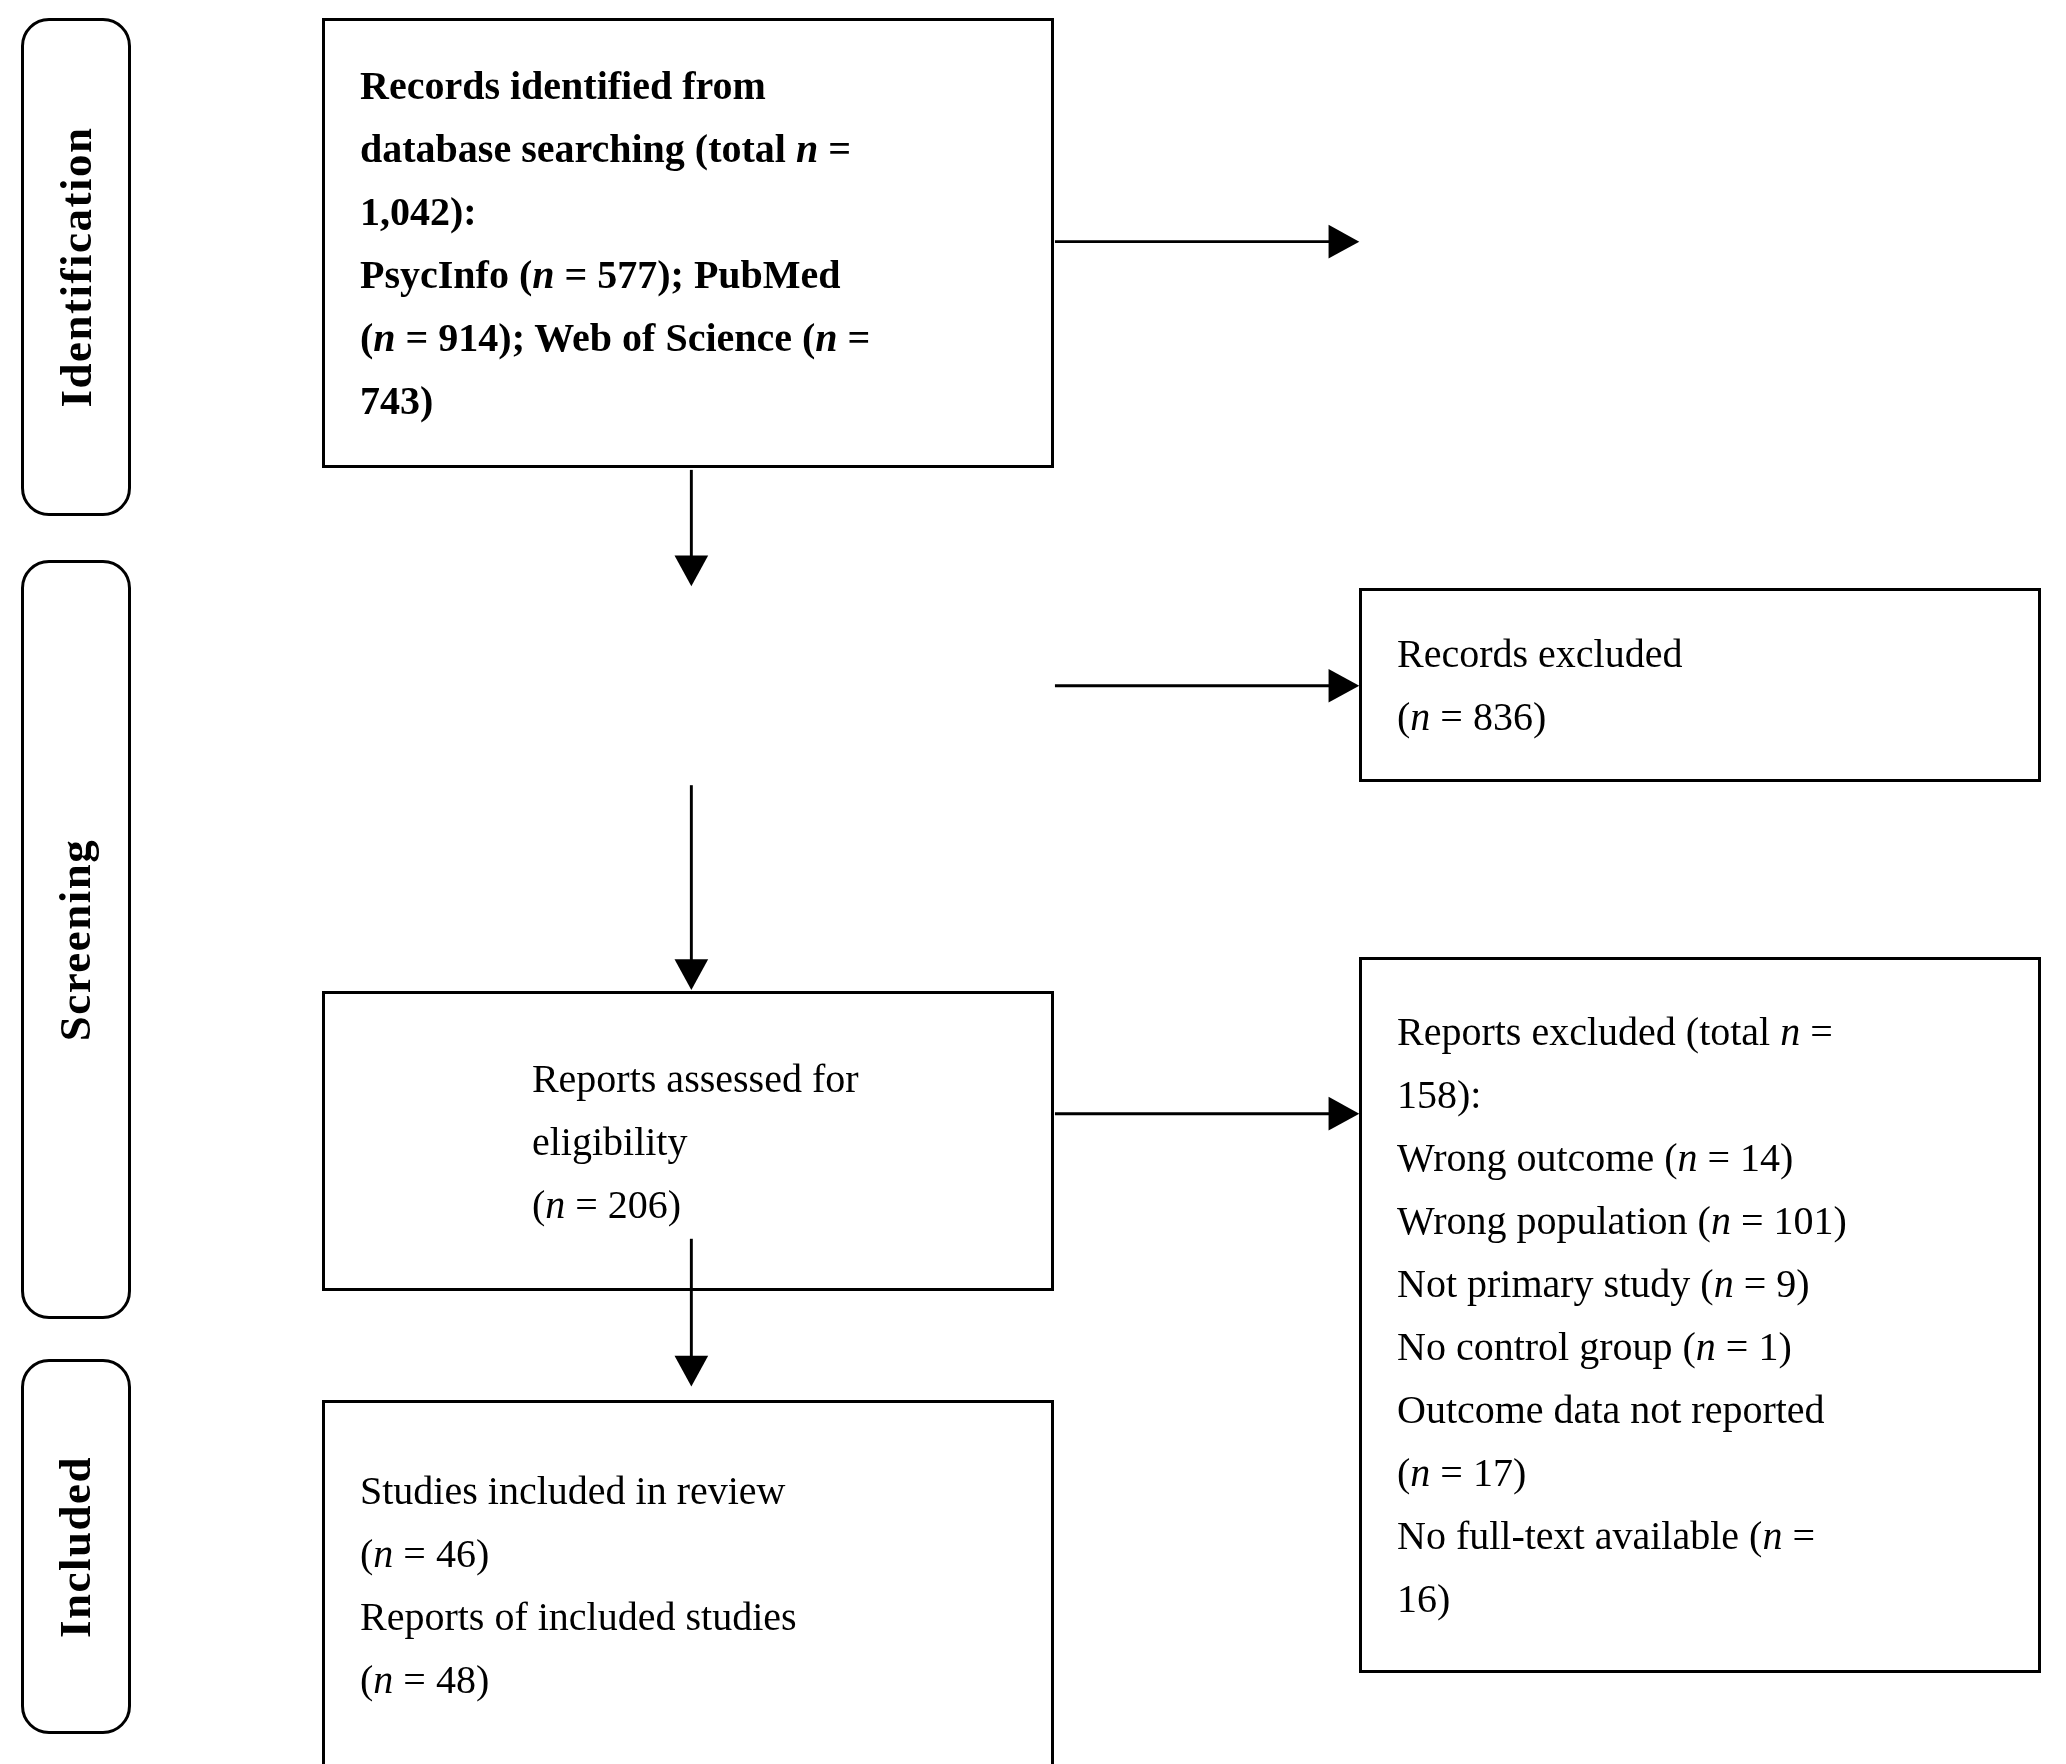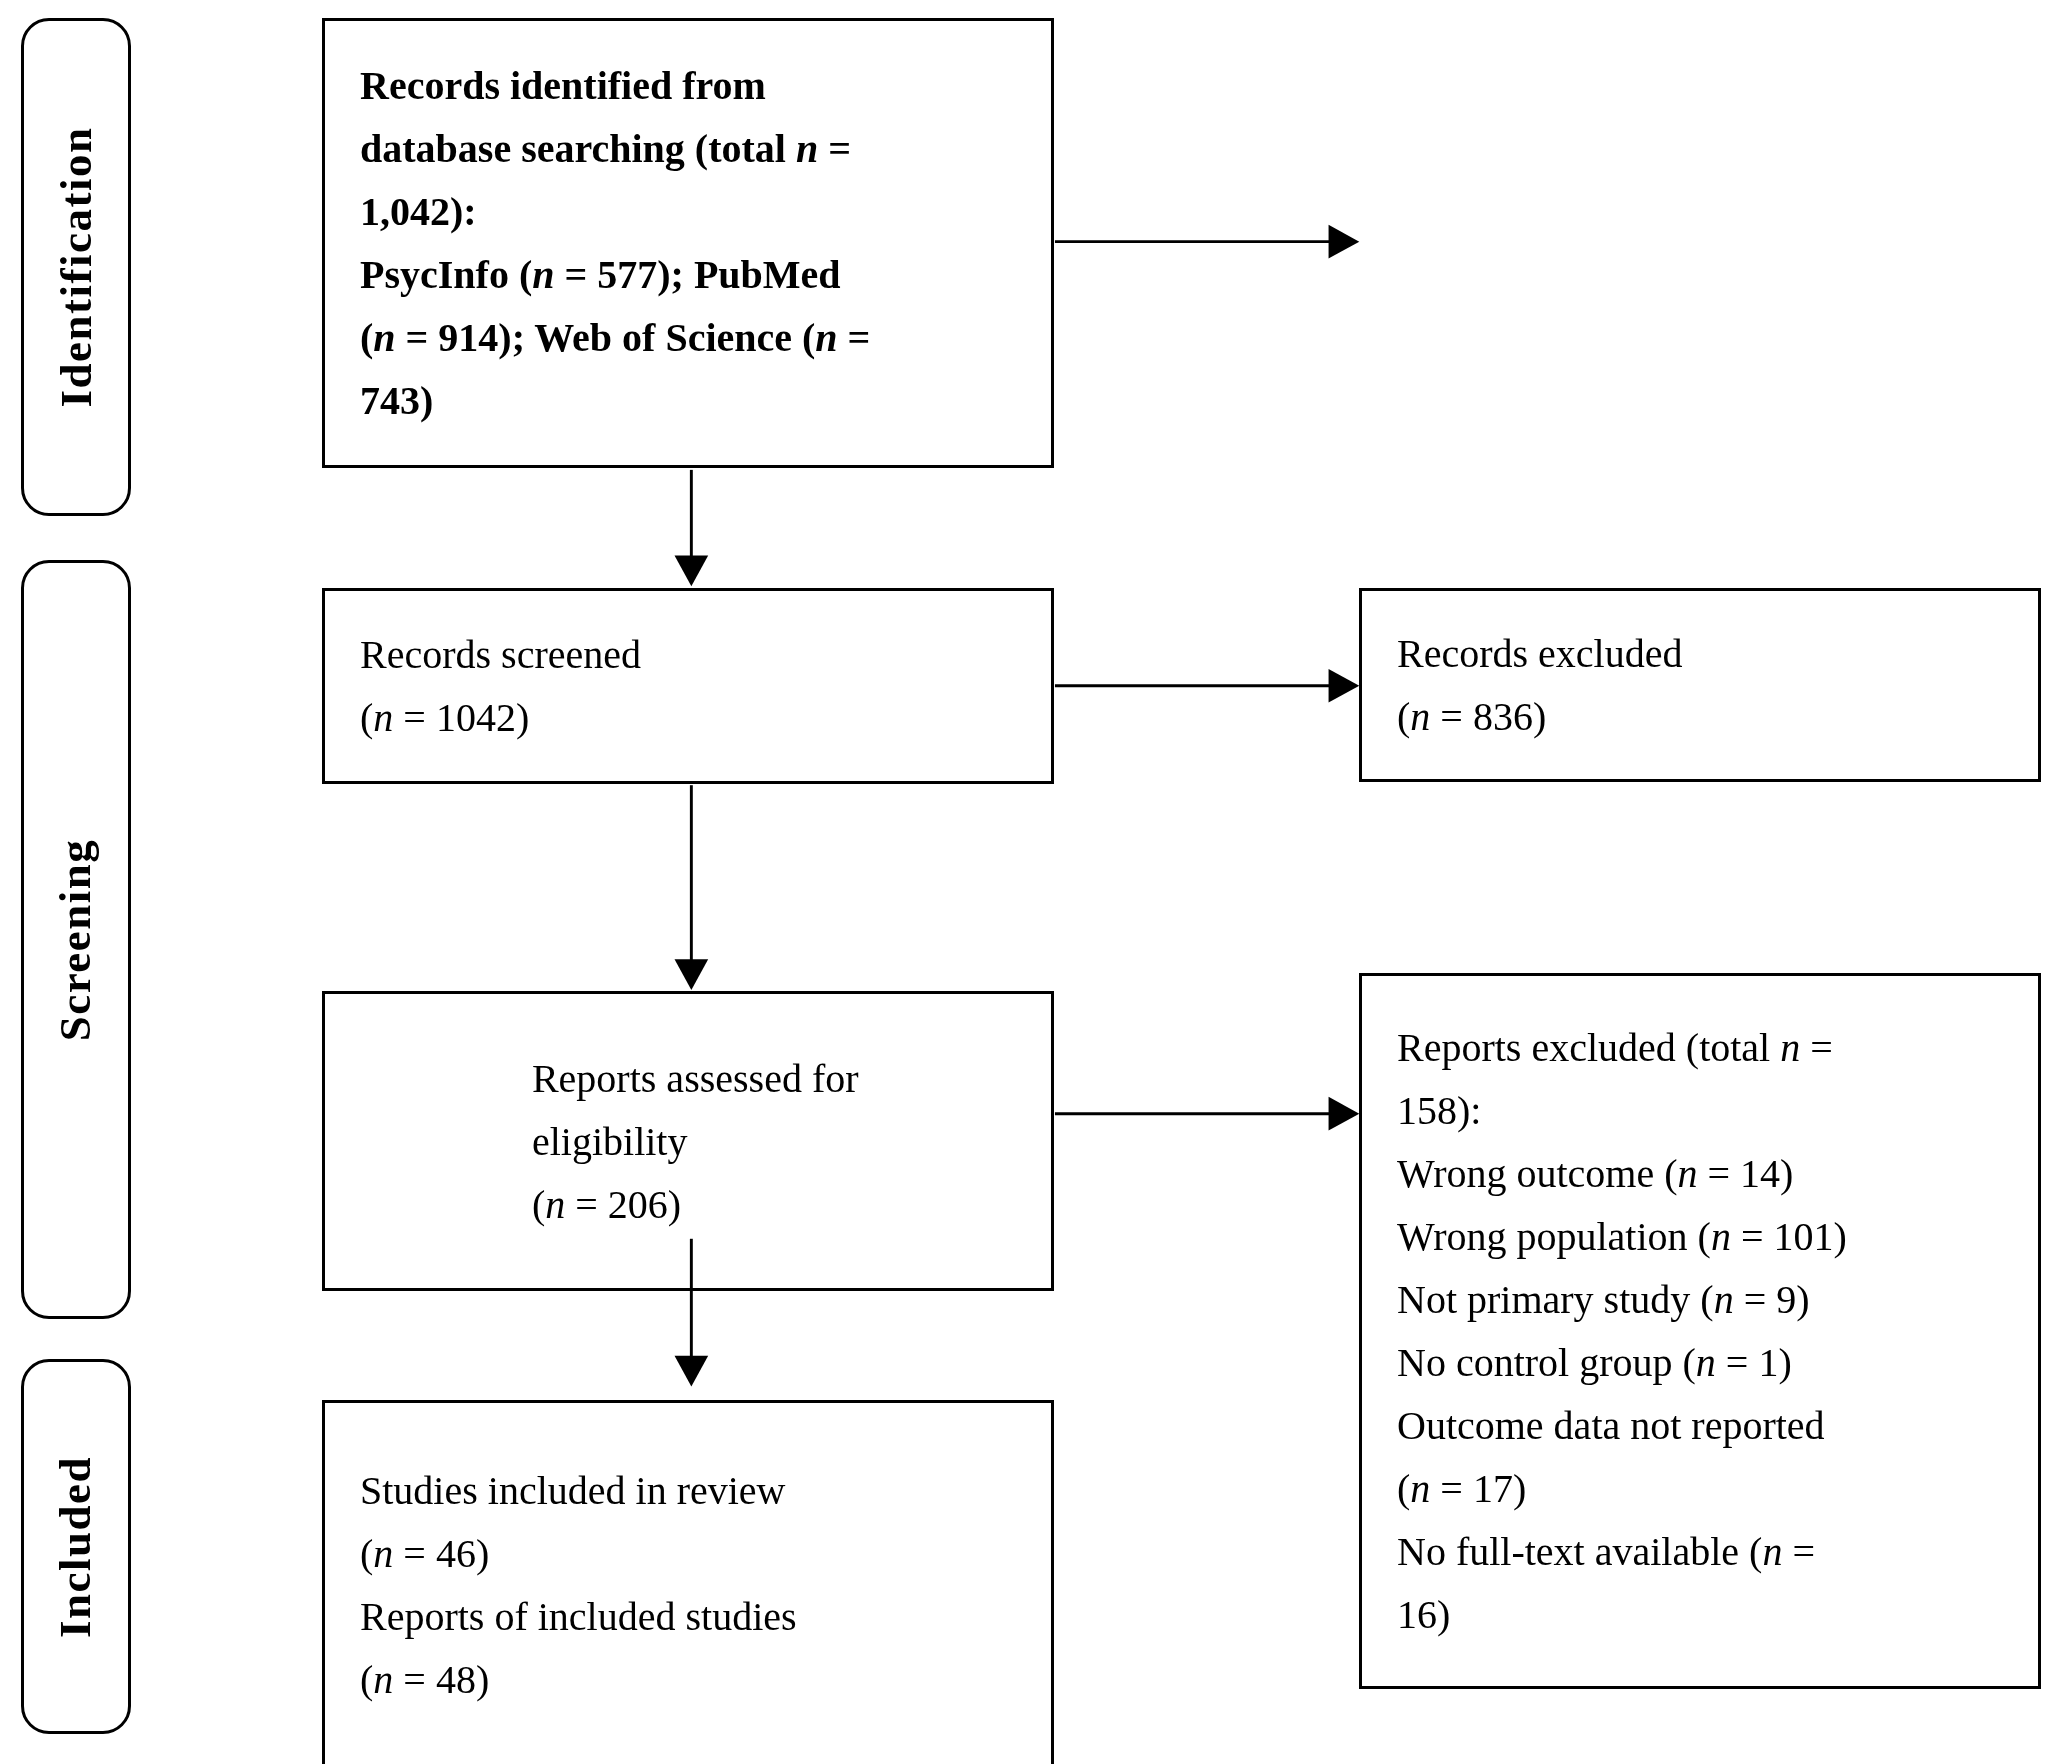--- a/index.html
+++ b/index.html
@@ -77,38 +77,35 @@
   </div>
 
   <div class="stage-box" style="left:20.5px; top:1359px; width:110px; height:375px;">
     <span class="stage-label">Included</span>
   </div>
 
   <div class="flow-box" style="left:322px; top:18.3px; width:732px; height:450px;font-weight:bold;">
     <div class="text">Records identified from<br>database searching (total <i>n</i> =<br>1,042):<br>PsycInfo (<i>n</i> = 577); PubMed<br>(<i>n</i> = 914); Web of Science (<i>n</i> =<br>743)</div>
   </div>
 
-  <div class="flow-box" style="left:322px; top:588px; width:732px; height:196px;">
-    <div class="text">Records screened<br>(<i>n</i> = 1042)</div>
-  </div>
 
   <div class="flow-box" style="left:322px; top:991px; width:732px; height:300px;align-items:center;">
     <div class="text">Reports assessed for<br>eligibility<br>(<i>n</i> = 206)</div>
   </div>
 
   <div class="flow-box" style="left:322px; top:1388px; width:732px; height:369px;margin-top:12px;">
     <div class="text">Studies included in review<br>(<i>n</i> = 46)<br>Reports of included studies<br>(<i>n</i> = 48)</div>
   </div>
 
 
   <div class="flow-box" style="left:1359px; top:588px; width:682px; height:194px;">
     <div class="text">Records excluded<br>(<i>n</i> = 836)</div>
   </div>
 
-  <div class="flow-box" style="left:1359px; top:957px; width:682px; height:716px;margin-top:16px;">
+  <div class="flow-box" style="left:1359px; top:957px; width:682px; height:716px;">
     <div class="text">Reports excluded (total <i>n</i> =<br>158):<br>Wrong outcome (<i>n</i> = 14)<br>Wrong population (<i>n</i> = 101)<br>Not primary study (<i>n</i> = 9)<br>No control group (<i>n</i> = 1)<br>Outcome data not reported<br>(<i>n</i> = 17)<br>No full-text available (<i>n</i> =<br>16)</div>
   </div>
 
   <svg class="arrows" viewBox="0 0 2824 2412">
     <g>
       <line x1="1442" y1="330" x2="1822" y2="330"></line>
       <polygon points="1858,330 1816,307 1816,353"></polygon>
     </g>
     <g>
       <line x1="945" y1="642" x2="945" y2="766"></line>

